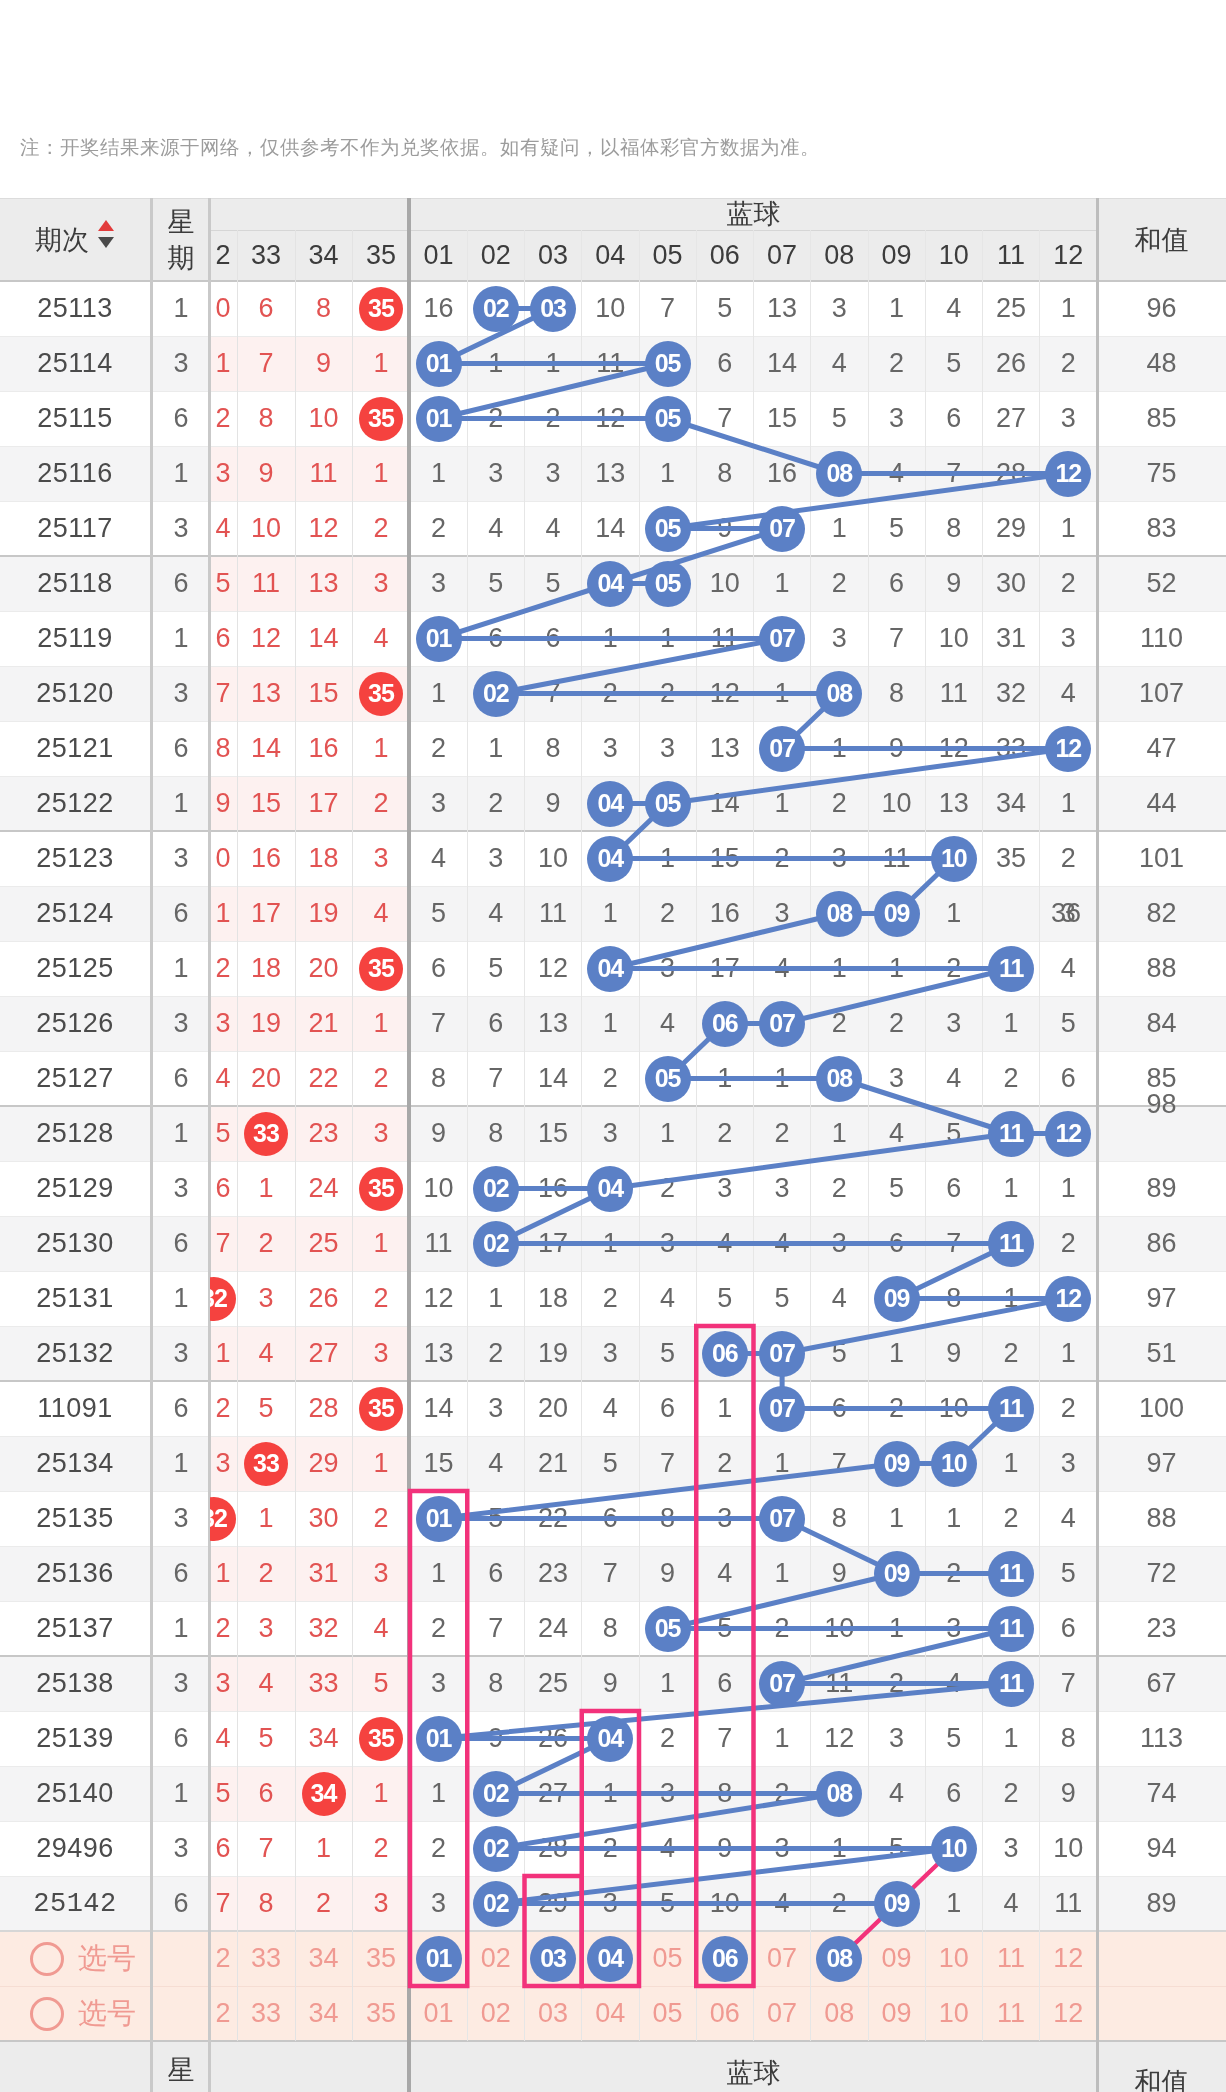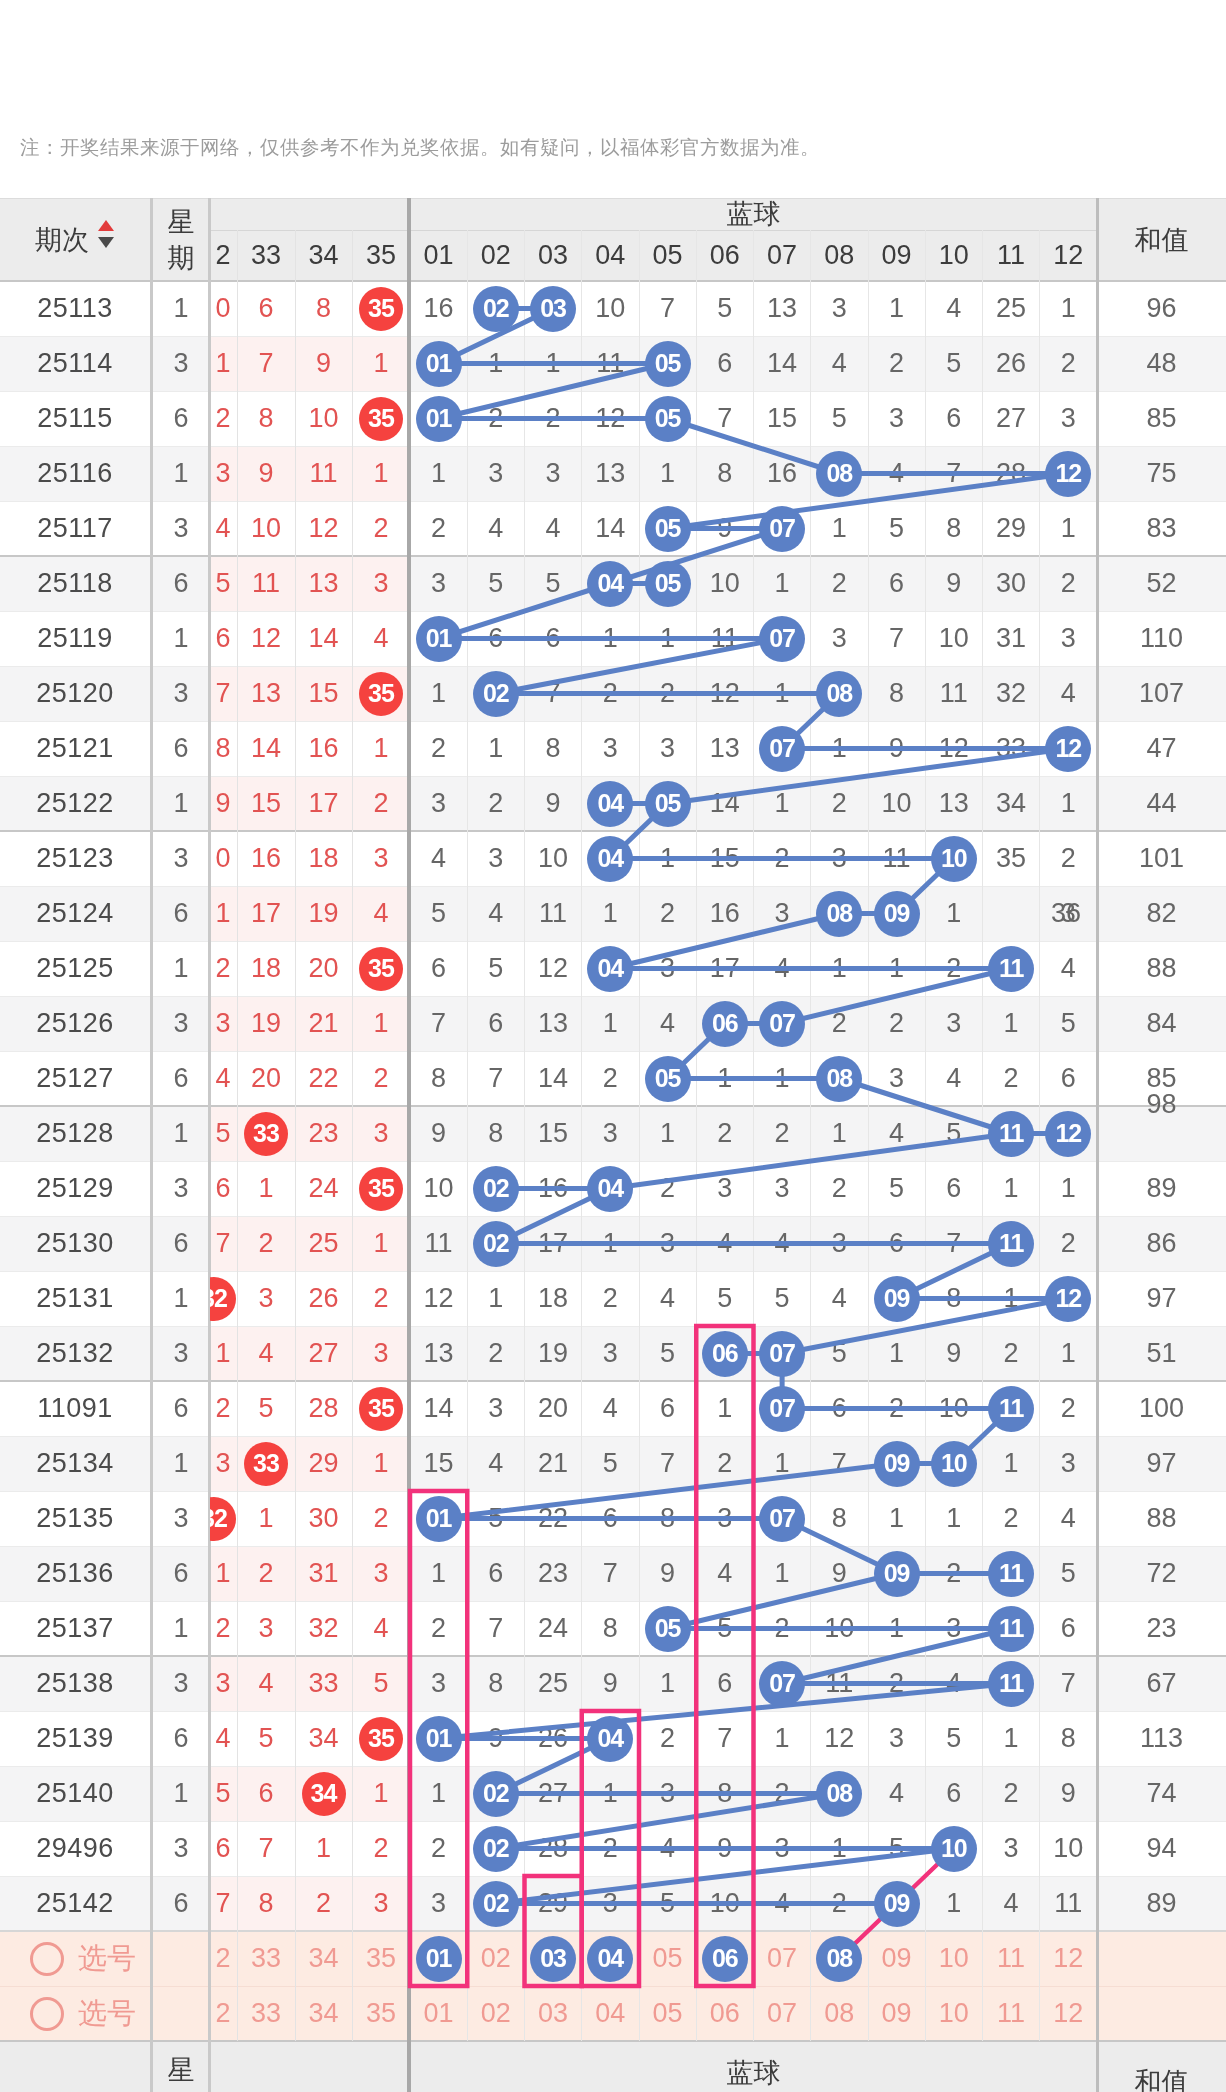--- a/index.html
+++ b/index.html
@@ -644,21 +644,21 @@
       <div class="abs ctr num" style="left: 525.125px; top: 1821px; width: 56px; height: 55px;">28</div>
       <div class="abs ctr num" style="left: 582.375px; top: 1821px; width: 56px; height: 55px;">2</div>
       <div class="abs ctr num" style="left: 639.625px; top: 1821px; width: 56px; height: 55px;">4</div>
       <div class="abs ctr num" style="left: 696.875px; top: 1821px; width: 56px; height: 55px;">9</div>
       <div class="abs ctr num" style="left: 754.125px; top: 1821px; width: 56px; height: 55px;">3</div>
       <div class="abs ctr num" style="left: 811.375px; top: 1821px; width: 56px; height: 55px;">1</div>
       <div class="abs ctr num" style="left: 868.625px; top: 1821px; width: 56px; height: 55px;">5</div>
       <div class="abs ctr num" style="left: 983.125px; top: 1821px; width: 56px; height: 55px;">3</div>
       <div class="abs ctr num" style="left: 1040.38px; top: 1821px; width: 56px; height: 55px;">10</div>
       <div class="abs ctr num" style="left: 1101.5px; top: 1821px; width: 120px; height: 55px;">94</div>
-      <div class="abs ctr pernum" style="left: 5px; top: 1876px; width: 140px; height: 55px;">25142</div>
+      <div class="abs ctr pernum" style="left: 5px; top: 1876px; width: 140px; height: 55px; font-family: Liberation Mono, monospace;">25142</div>
       <div class="abs ctr num" style="left: 153px; top: 1876px; width: 56px; height: 55px;">6</div>
       <div class="abs ctr num" style="left: 410.625px; top: 1876px; width: 56px; height: 55px;">3</div>
       <div class="abs ctr num" style="left: 525.125px; top: 1876px; width: 56px; height: 55px;">29</div>
       <div class="abs ctr num" style="left: 582.375px; top: 1876px; width: 56px; height: 55px;">3</div>
       <div class="abs ctr num" style="left: 639.625px; top: 1876px; width: 56px; height: 55px;">5</div>
       <div class="abs ctr num" style="left: 696.875px; top: 1876px; width: 56px; height: 55px;">10</div>
       <div class="abs ctr num" style="left: 754.125px; top: 1876px; width: 56px; height: 55px;">4</div>
       <div class="abs ctr num" style="left: 811.375px; top: 1876px; width: 56px; height: 55px;">2</div>
       <div class="abs ctr num" style="left: 925.875px; top: 1876px; width: 56px; height: 55px;">1</div>
       <div class="abs ctr num" style="left: 983.125px; top: 1876px; width: 56px; height: 55px;">4</div>

